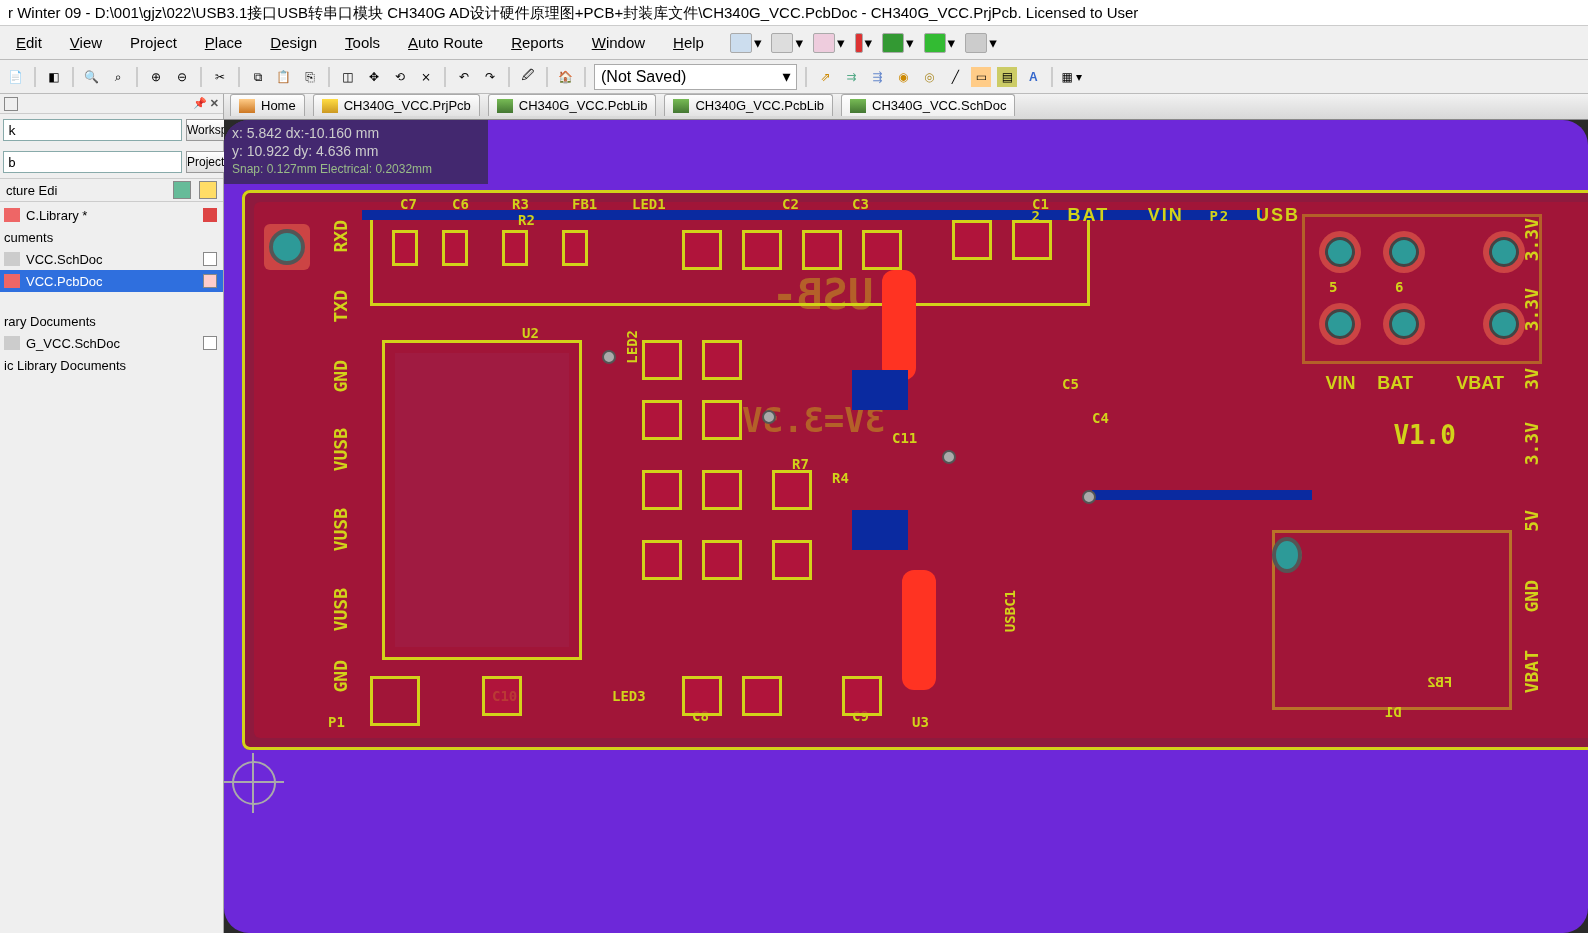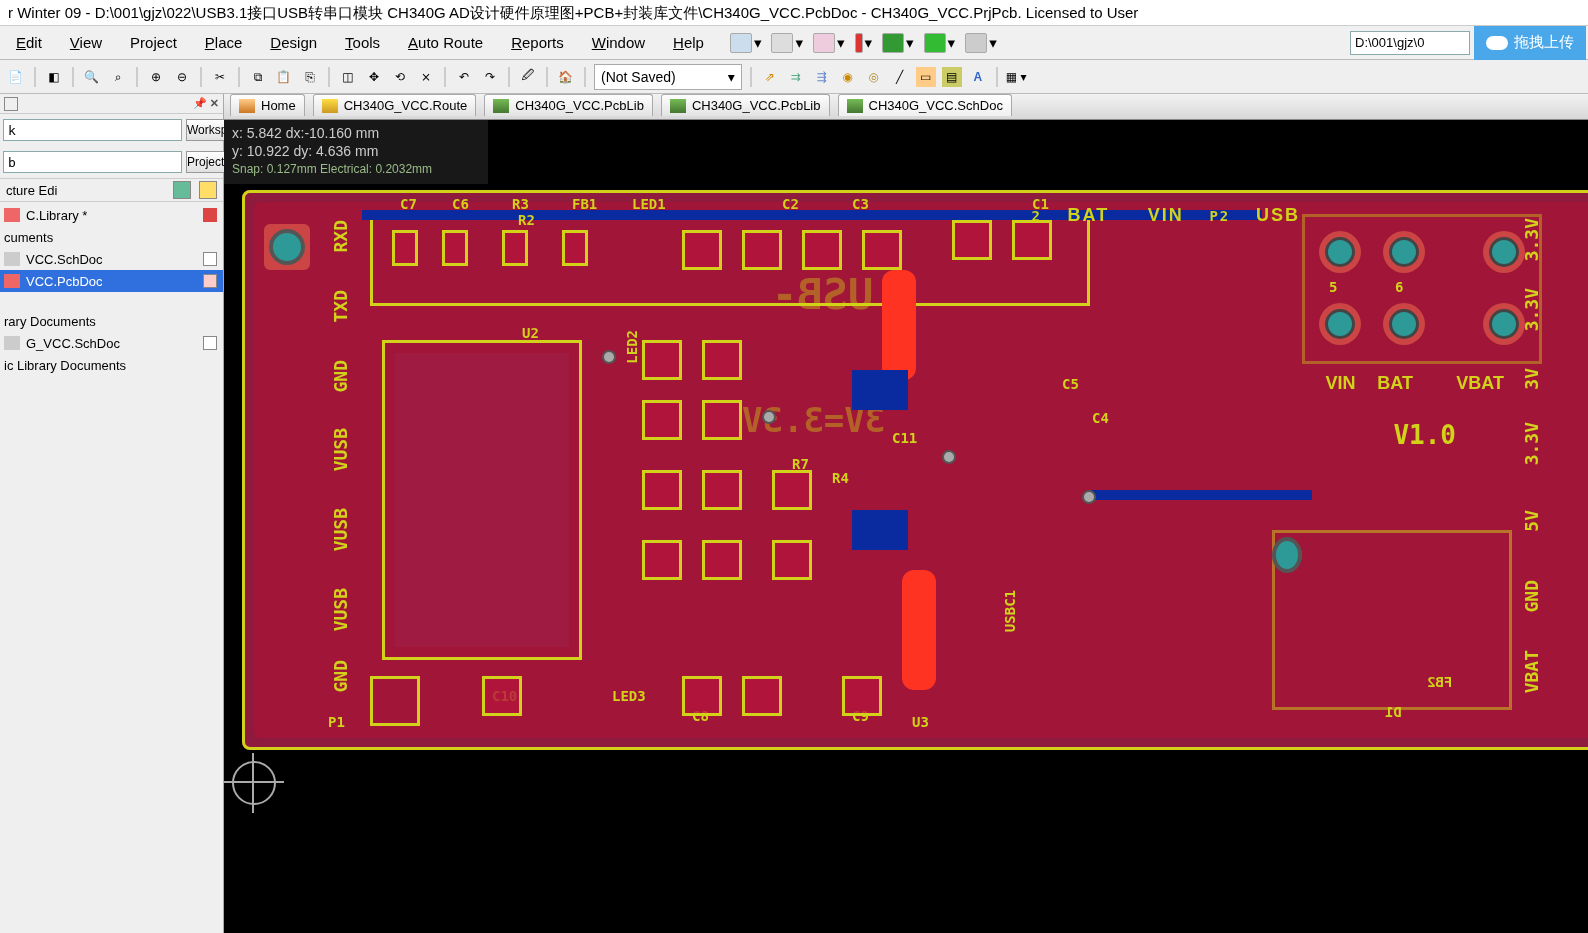--- a/index.html
+++ b/index.html
@@ -14,21 +14,21 @@
 .btool { width: 22px; height: 20px; background: #ddd; border: 1px solid #aaa; border-radius: 2px; }
 .right-path { margin-left: auto; display: flex; align-items: center; gap: 4px; }
 .right-path input { width: 120px; height: 24px; border: 1px solid #8aa; padding: 0 4px; font-size: 13px; }
 .right-blue { background: #4aa7ea; color: #fff; height: 34px; display: flex; align-items: center; gap: 6px; padding: 0 12px; }
 .cloud-icon { width: 22px; height: 14px; background: #fff; border-radius: 10px; position: relative; }
 
 .toolbar2 { height: 34px; display: flex; align-items: center; gap: 6px; background: #efefef; border-bottom: 1px solid #bbb; padding: 0 6px; }
 .tb-btn { width: 20px; height: 20px; display: inline-flex; align-items: center; justify-content: center; border: 1px solid transparent; }
 .tb-sep { width: 2px; height: 20px; background: #ccc; margin: 0 2px; }
 .tb-drop { display: inline-flex; align-items: center; gap: 2px; }
-.save-select { display: inline-flex; align-items: center; height: 26px; border: 1px solid #aaa; background: #fff; padding: 0 6px; gap: 52px; font-size: 14px; }
+.save-select { display: inline-flex; align-items: center; height: 26px; border: 1px solid #aaa; background: #fff; padding: 0 6px; gap: 96px; font-size: 16px; }
 
 .main { display: flex; height: calc(933px - 26px - 34px - 34px); }
 
 .left-panel { width: 224px; background: #efefef; border-right: 1px solid #aaa; display: flex; flex-direction: column; }
 .left-head { height: 20px; display: flex; align-items: center; gap: 4px; padding: 0 4px; border-bottom: 1px solid #ccc; font-size: 11px; }
 .left-head .lh-drop { width: 14px; height: 14px; border: 1px solid #888; }
 .left-head .lh-close { margin-left: auto; font-weight: bold; color: #555; }
 .field-row { display: flex; align-items: center; height: 26px; margin: 3px; gap: 4px; }
 .field-row input { flex: 1; height: 22px; border: 1px solid #8aa; padding: 0 4px; font-family: monospace; font-size: 13px; }
 .field-row button { height: 22px; width: 74px; border: 1px solid #999; background: linear-gradient(#fff,#e0e0e0); font-size: 12px; }
@@ -48,21 +48,21 @@
 
 .right-area { flex: 1; display: flex; flex-direction: column; background: #2a2a2a; }
 .doc-tabs { height: 26px; display: flex; align-items: flex-start; gap: 8px; background: linear-gradient(#f2f2f2,#d8d8d8); border-bottom: 1px solid #888; padding: 0 6px; }
 .doc-tab { height: 22px; padding: 0 8px; display: flex; align-items: center; gap: 6px; border: 1px solid #aaa; border-bottom: none; background: linear-gradient(#fefefe,#e3e3e3); border-radius: 3px 3px 0 0; font-size: 13px; }
 .doc-tab.active { background: linear-gradient(#fff,#f0f0f0); }
 .tab-ico { width: 16px; height: 14px; }
 .h-home { background: linear-gradient(#fc8,#c72); }
 .h-sch  { background: linear-gradient(#fd4,#c92); }
 .h-pcb  { background: linear-gradient(#7b5,#473); }
 
-.pcb-canvas { flex: 1; position: relative; background: #000000; overflow: hidden; }
+.pcb-canvas { flex: 1; position: relative; background: #6d28d9; overflow: hidden; border-radius: 25px; }
 .coord-box { position: absolute; left: 0; top: 0; width: 264px; height: 64px; background: rgba(40,40,40,0.6); color: #ccc; font-family: monospace; font-size: 14px; padding: 4px 8px; line-height: 18px; }
 
 .board { position: absolute; left: 18px; top: 70px; width: 1380px; height: 560px; background: #8e1a3e; border-radius: 8px; }
 .board .outline { position: absolute; inset: 0; border: 3px solid #d2d21a; border-radius: 8px; pointer-events: none; }
 .board .plane { position: absolute; inset: 12px; background: rgba(180, 15, 50, 0.5); border-radius: 6px; }
 
 .hole { position: absolute; width: 46px; height: 46px; border-radius: 50%; background: #c44; display: flex; align-items: center; justify-content: center; }
 .hole::before { content:""; width: 28px; height: 28px; border-radius: 50%; background: #2d9a98; border: 4px solid #555; }
 
 .pad-col { position: absolute; display: flex; flex-direction: column; gap: 24px; }
@@ -116,27 +116,20 @@
   <div class="menu-item"><u>H</u>elp</div>
   <div class="menu-toolicons">
     <span class="tb-drop"><span class="btool" style="background:#cde"></span>▾</span>
     <span class="tb-drop"><span class="btool" style="background:#ddd"></span>▾</span>
     <span class="tb-drop"><span class="btool" style="background:#ecd"></span>▾</span>
     <span class="tb-drop"><span class="btool" style="background:#d33;width:8px"></span>▾</span>
     <span class="tb-drop"><span class="btool" style="background:#393"></span>▾</span>
     <span class="tb-drop"><span class="btool" style="background:#3b3"></span>▾</span>
     <span class="tb-drop"><span class="btool" style="background:#ccc"></span>▾</span>
   </div>
-  <div class="right-path">
-    <input value="D:\001\gjz\0" style="">
-    <div class="right-blue">
-      <span class="cloud-icon"></span>
-      <span>拖拽上传</span>
-    </div>
-  </div>
 </div>
 
 <div class="toolbar2">
   <span class="tb-btn">📄</span>
   <span class="tb-sep"></span>
   <span class="tb-btn">◧</span>
   <span class="tb-sep"></span>
   <span class="tb-btn">🔍</span>
   <span class="tb-btn">⌕</span>
   <span class="tb-sep"></span>
@@ -236,21 +229,21 @@
   </div>
 
   <div class="right-area">
     <div class="doc-tabs">
       <div class="doc-tab">
           <span class="tab-ico h-home"></span>
           <span>Home</span>
         </div>
       <div class="doc-tab">
           <span class="tab-ico h-sch"></span>
-          <span>CH340G_VCC.Route</span>
+          <span>CH340G_VCC.PrjPcb</span>
         </div>
       <div class="doc-tab">
           <span class="tab-ico h-pcb"></span>
           <span>CH340G_VCC.PcbLib</span>
         </div>
       <div class="doc-tab">
           <span class="tab-ico h-pcb"></span>
           <span>CH340G_VCC.PcbLib</span>
         </div>
       <div class="doc-tab active">

